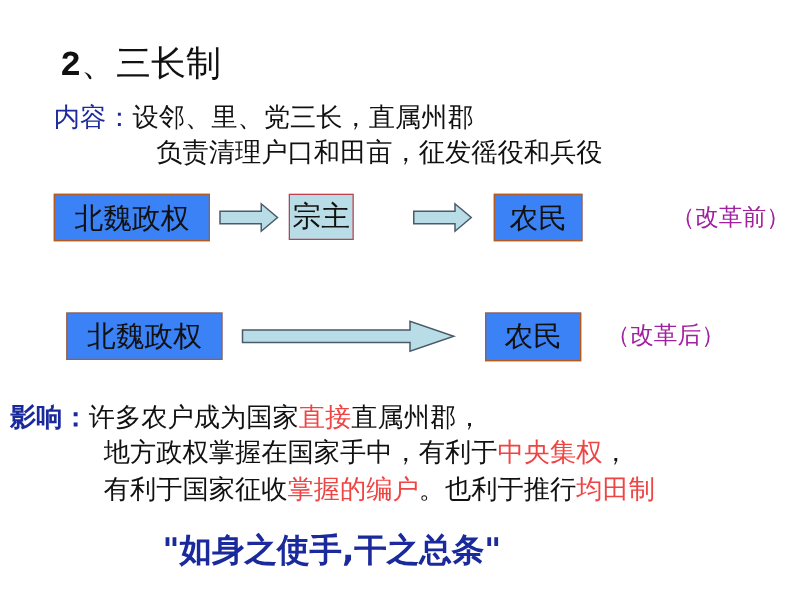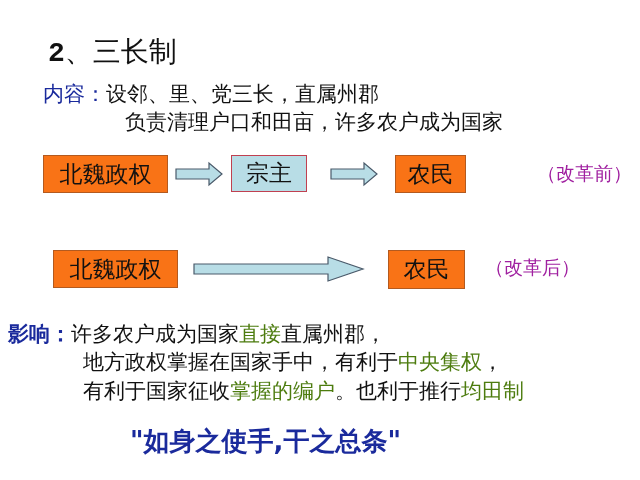--- a/index.html
+++ b/index.html
@@ -5,53 +5,53 @@
   html, body { margin: 0; padding: 0; }
   body {
     width: 640px; height: 480px; background: #ffffff; position: relative; overflow: hidden;
     font-family: "DejaVu Sans", "Liberation Sans", sans-serif; color: #111111;
   }
   .abs { position: absolute; white-space: nowrap; }
   .title { left: 48px; top: 36px; font-size: 28px; line-height: 36px; font-family: Liberation Mono, monospace; color: #111; }
   .title .num { font-weight: bold; }
   .label-blue { color: #1a2a9c; margin-top: 45px; }
   .content-line { font-size: 21px; line-height: 28px; }
-  .red { color: #4d7c0f; }
+  .red { color: #ef4444; }
   .box {
     position: absolute; box-sizing: border-box; display: flex; align-items: center; justify-content: center;
     font-size: 23px; color: #111; border: 1.5px solid #b35a1f;
   }
-  .box.yellow { background: #f97316; }
+  .box.yellow { background: #3b82f6; }
   .box.blue { background: #b8dde6; border-color: #c04050; }
   .note { color: #a020a0; font-size: 19px; }
   .quote { color: #1a2a9c; font-size: 26px; font-weight: bold; left: 130px; top: 424px; line-height: 34px; }
   svg.arrow { position: absolute; overflow: visible; }
 </style>
 </head>
 <body>
 
 <div class="abs title">
   <span class="num">2</span><span>、</span><span>三长制</span>
 </div>
 
 <div class="abs content-line" style="left:43px; top:80px;">
   <span class="label-blue">内容：</span><span>设邻、里、党三长，直属州郡</span>
 </div>
 <div class="abs content-line" style="left:125px; top:108px;">
-  <span>负责清理户口和田亩，许多农户成为国家</span>
+  <span>负责清理户口和田亩，征发徭役和兵役</span>
 </div>
 
 <div>
   <div class="box yellow" style="left:43px; top:155px; width:125px; height:38px;">
     <span>北魏政权</span>
   </div>
   <svg class="arrow" style="left:175px; top:161px;" width="48" height="26">
     <polygon points="1,8 34,8 34,2 47,13 34,24 34,18 1,18" fill="#b8dde6" stroke="#4a5a6a" stroke-width="1.2"></polygon>
   </svg>
-  <div class="box blue" style="left:231px; top:155px; width:76px; height:37px;justify-content:center;">
+  <div class="box blue" style="left:231px; top:155px; width:52px; height:37px;justify-content:center;">
     <span>宗主</span>
   </div>
   <svg class="arrow" style="left:330px; top:161px;" width="48" height="26">
     <polygon points="1,8 34,8 34,2 47,13 34,24 34,18 1,18" fill="#b8dde6" stroke="#4a5a6a" stroke-width="1.2"></polygon>
   </svg>
   <div class="box yellow" style="left:395px; top:155px; width:71px; height:38px;">
     <span>农民</span>
   </div>
   <div class="abs note" style="left:489px; top:161px;margin-left:48px;">（改革前）</div>
 </div>

